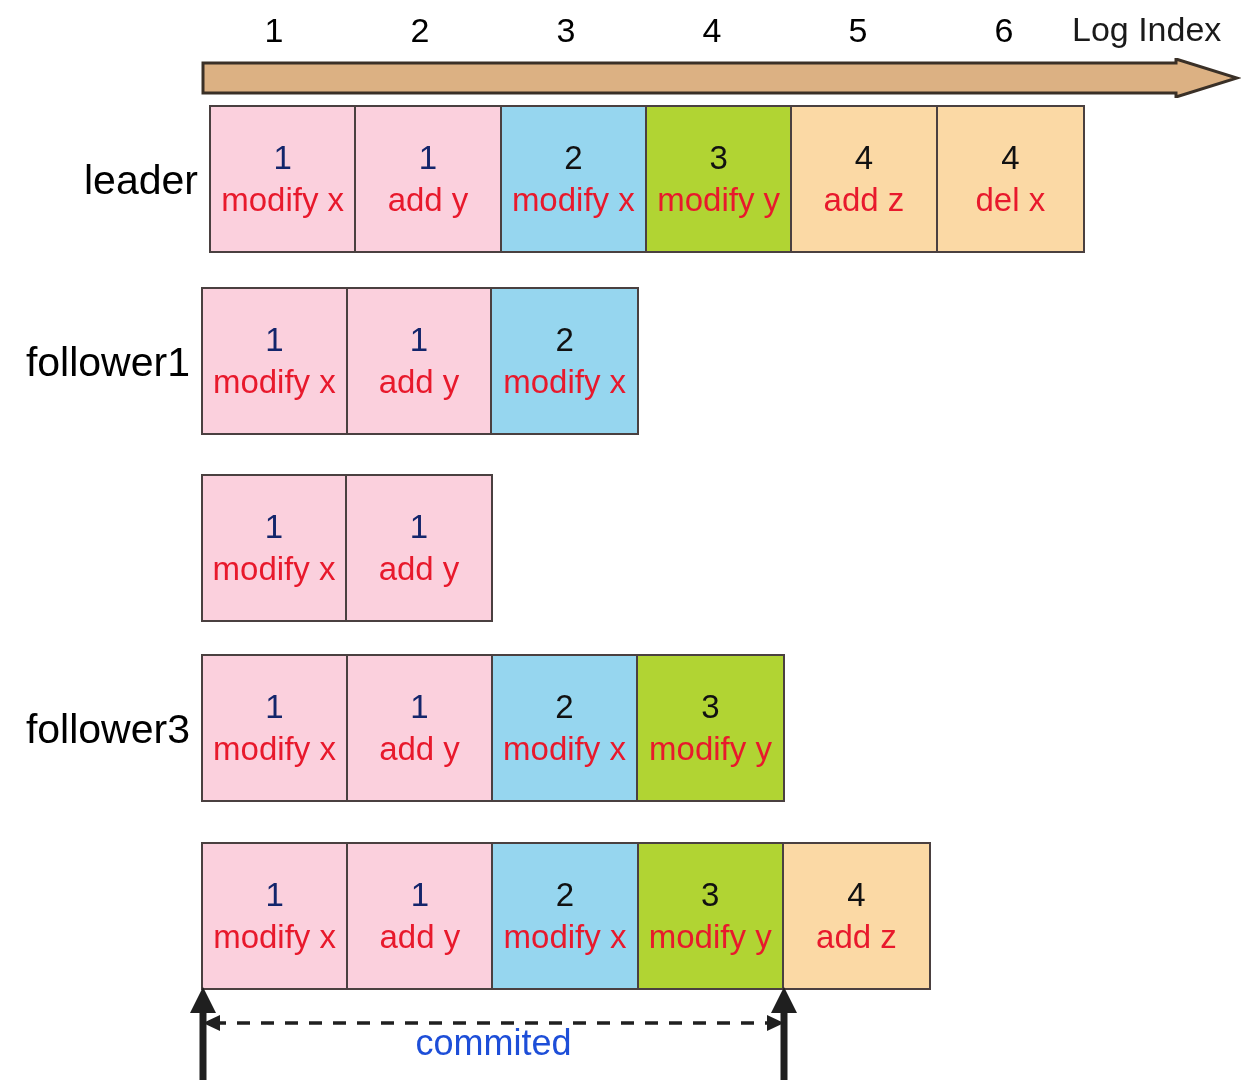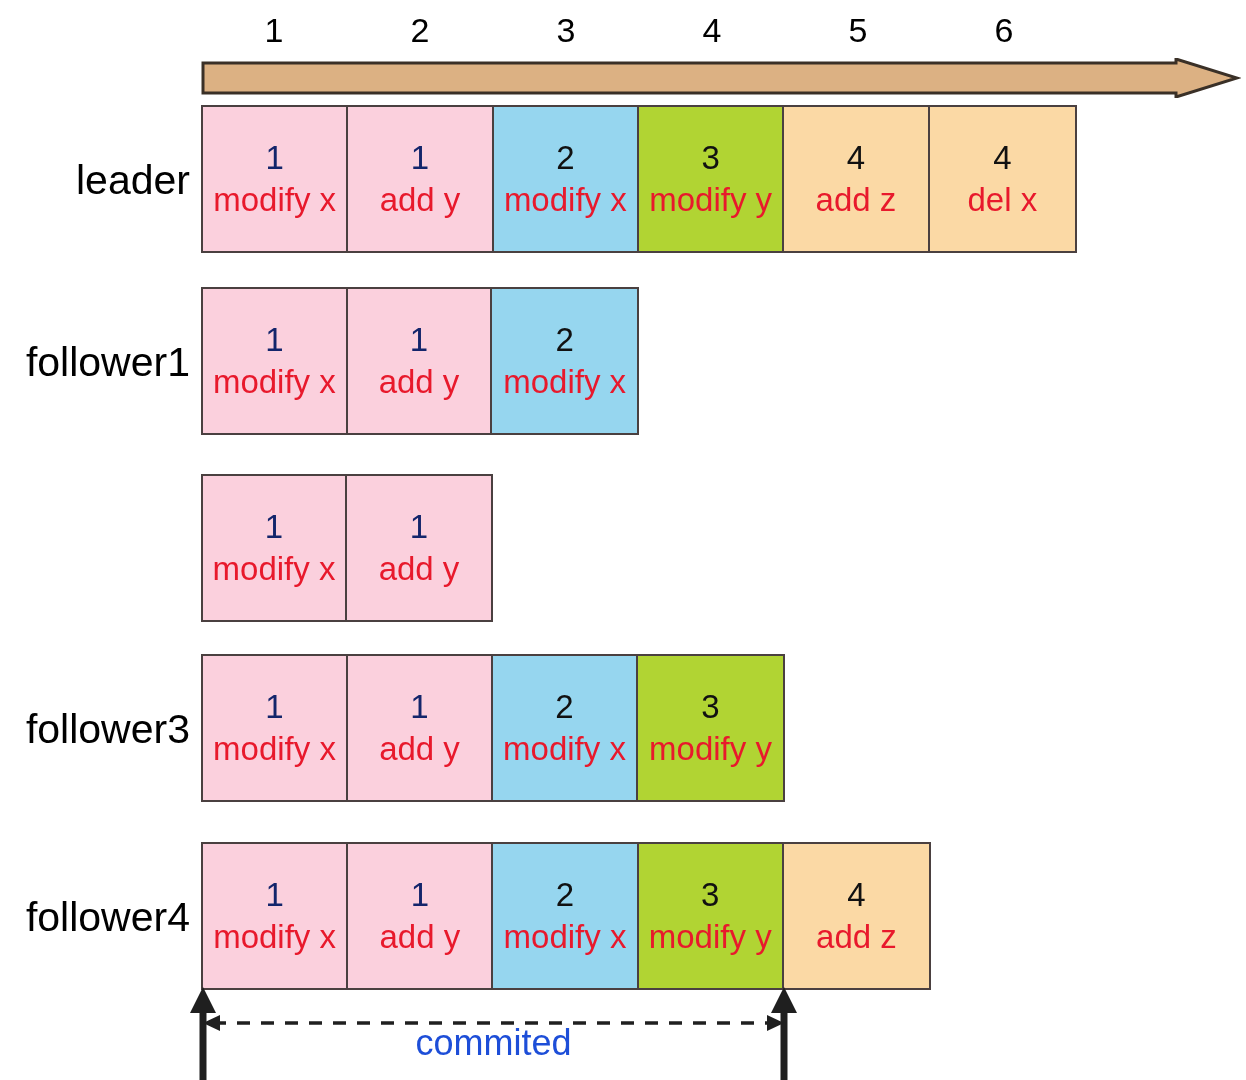--- a/index.html
+++ b/index.html
@@ -134,27 +134,28 @@
 
   <div id="index-header">
     <div id="index-ticks">
         <div class="index-number" style="left: 201px;">1</div>
         <div class="index-number" style="left: 347px;">2</div>
         <div class="index-number" style="left: 493px;">3</div>
         <div class="index-number" style="left: 639px;">4</div>
         <div class="index-number" style="left: 785px;">5</div>
         <div class="index-number" style="left: 931px;">6</div>
       </div>
+    <div id="log-index-label">Log Index</div>
     <svg id="axis-arrow" viewBox="0 0 1040 40" preserveAspectRatio="none">
       <polygon points="2,5 975,5 975,1 1036,20 975,39 975,35 2,35" fill="#dcb183" stroke="#3a3027" stroke-width="3" stroke-linejoin="miter"></polygon>
     </svg>
   </div>
 
   <div id="rows-container">
-      <div class="log-row" style="top: 105px; left: 0px; width: 1034px;">
+      <div class="log-row" style="top: 105px; left: 8px; width: 1034px;">
         <div class="label-box" style="top: 52px;">leader</div>
         <div class="entries" style="width: 876px;">
           <div class="entry" style="background: rgb(251, 208, 221);">
             <div class="entry-term" style="color: rgb(19, 37, 107);">1</div>
             <div class="entry-cmd">modify x</div>
           </div>
           <div class="entry" style="background: rgb(251, 208, 221);">
             <div class="entry-term" style="color: rgb(19, 37, 107);">1</div>
             <div class="entry-cmd">add y</div>
           </div>
@@ -220,21 +221,20 @@
             <div class="entry-term" style="color: rgb(17, 17, 17);">2</div>
             <div class="entry-cmd">modify x</div>
           </div>
           <div class="entry" style="background: rgb(177, 212, 51);">
             <div class="entry-term" style="color: rgb(17, 17, 17);">3</div>
             <div class="entry-cmd">modify y</div>
           </div>
         </div>
       </div>
       <div class="log-row" style="top: 842px; left: 0px; width: 1246px;">
-        <div class="label-box" style="top: 52px;">follower4</div>
         <div class="entries" style="width: 730px;">
           <div class="entry" style="background: rgb(251, 208, 221);">
             <div class="entry-term" style="color: rgb(19, 37, 107);">1</div>
             <div class="entry-cmd">modify x</div>
           </div>
           <div class="entry" style="background: rgb(251, 208, 221);">
             <div class="entry-term" style="color: rgb(19, 37, 107);">1</div>
             <div class="entry-cmd">add y</div>
           </div>
           <div class="entry" style="background: rgb(150, 214, 239);">

